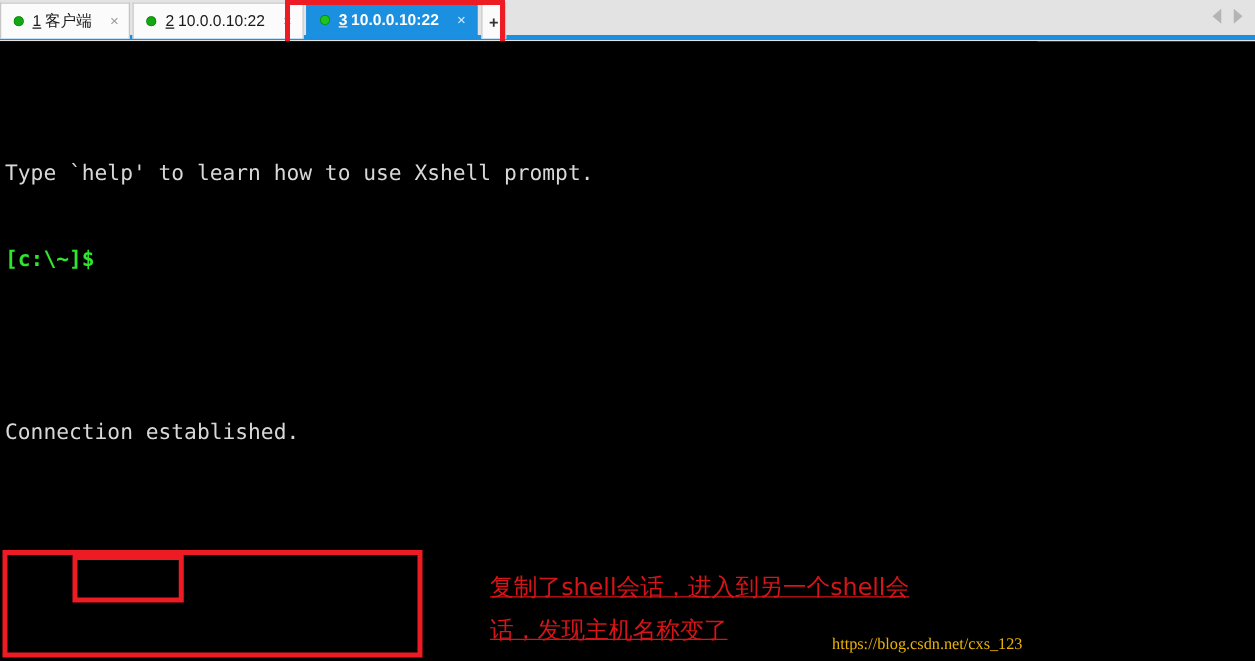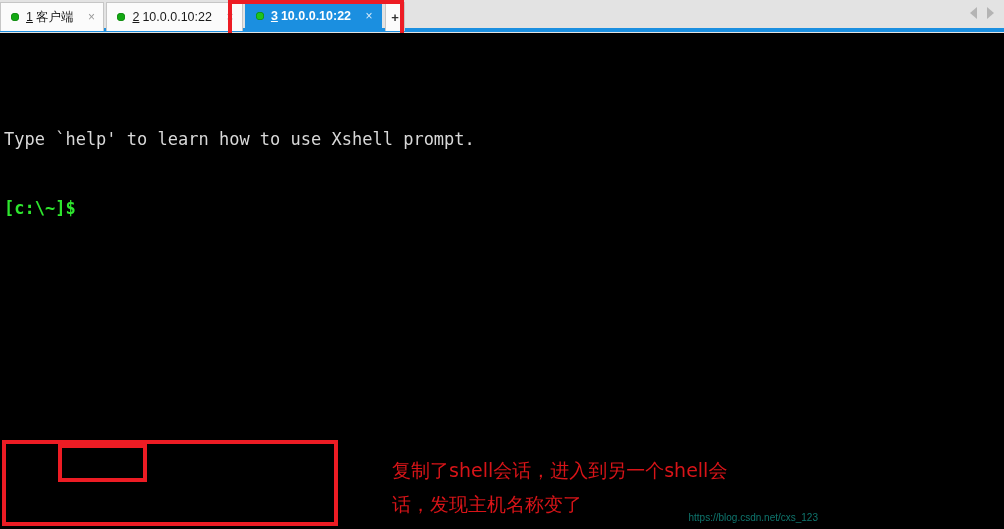--- a/index.html
+++ b/index.html
@@ -101,25 +101,26 @@
   }
   .hostbox {
     position:absolute; left:58px; top:444px; width:89px; height:38px;
     border:4px solid #ed1c24; pointer-events:none;
   }
   .note {
     position:absolute; left:392px; top:420px; width:470px;
     color:#d81418; font-size:19px; line-height:34px;
     font-family:"DejaVu Sans","Liberation Sans",sans-serif;
     white-space:pre-wrap;
+    text-decoration:underline;
   }
   .watermark {
     position:absolute; right:12px; bottom:6px;
-    color:#0f766e; font-size:10px;
-    font-family:Liberation Sans, sans-serif;
+    color:#eab308; font-size:13px;
+    font-family:Liberation Serif, serif;
   }
 </style>
 </head>
 <body>
 
 <div id="app">
 
   <div class="tabbar">
     <div class="bluerule"></div>
 
@@ -156,20 +157,21 @@
   </div>
 
   <div class="tabhl"></div>
 
   <div class="term">
     <div class="screen">
 
       <div class="ln">Type `help' to learn how to use Xshell prompt.</div>
       <div class="ln c-green">[c:\~]$</div>
       <div class="ln"></div>
+      <div class="ln">Connection established.</div>
       
       
 
       
       
       
       
       
       
       

